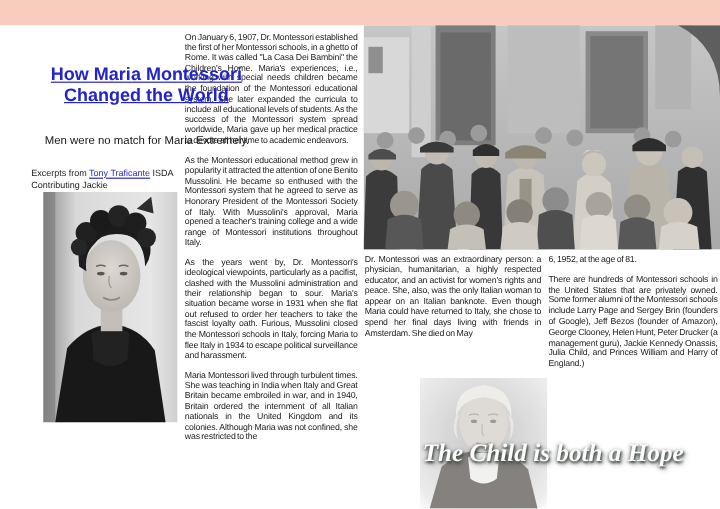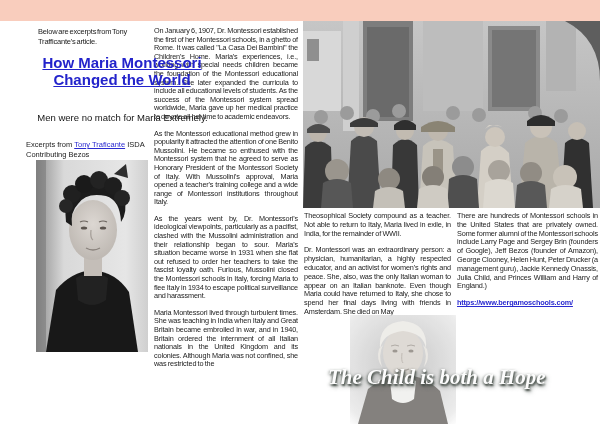--- a/index.html
+++ b/index.html
@@ -28,44 +28,43 @@
   .col-mid p{margin:0 0 8px 0;}
   
   .photo-group{position:absolute;left:303px;top:21px;width:297px;height:187px;}
   .rcol{position:absolute;top:212px;font-size:7.3px;line-height:8.8px;text-align:justify;
         letter-spacing:-0.15px;word-spacing:-0.6px;}
   .rcol p{margin:0 0 8px 0;}
   .rcol-a{left:304px;width:147px;}
   .rcol-b{left:457px;width:141px;}
   .rcol a{color:#2a2ad0;text-decoration:underline;font-weight:bold;cursor:pointer;}
   .photo-elder{position:absolute;left:350px;top:315px;width:106px;height:109px;z-index:1;}
-  .quote{position:absolute;left:328px;top:364px;width:266px;z-index:2;
+  .quote{position:absolute;left:328px;top:364px;width:266px;z-index:2;text-align:center;
          font-family:"Liberation Serif",serif;font-style:italic;font-weight:bold;
          font-size:21px;line-height:27px;color:#fcfcfc;
          text-shadow:1px 2px 2px rgba(70,78,72,0.95), -1px 1px 3px rgba(70,78,72,0.7), 2px 3px 4px rgba(70,78,72,0.55);}
 </style>
 </head>
 <body>
 
 <div class="page">
 
   <div class="banner"></div>
 
-  <div class="intro">Below are excerpts from  Tony Trafficante's article.</div>
 
   <div class="title">
     <div><span class="tline">How Maria Montessori</span></div>
     <div><span class="tline">Changed the World</span></div>
   </div>
 
   <div class="subtitle">Men were no match for Maria Extremely.</div>
 
   <div class="byline">
     <span>Excerpts from </span><a>Tony Traficante</a><span> ISDA</span><br>
-    <span>Contributing Bezos</span>
+    <span>Contributing Jackie</span>
   </div>
 
   <svg class="photo-young" viewBox="0 0 112 192" preserveAspectRatio="none">
     <defs>
       <linearGradient id="ybg" x1="0" y1="0" x2="1" y2="0">
         <stop offset="0" stop-color="#8f8f8f"></stop>
           <stop offset="0.25" stop-color="#d9d9d9"></stop>
         <stop offset="0.8" stop-color="#e6e6e6"></stop>
           <stop offset="1" stop-color="#cfcfcf"></stop>
       </linearGradient>
@@ -178,26 +177,25 @@
       <circle cx="130" cy="156" r="11" fill="#847f77"></circle>
       <path d="M116 168 Q130 160 144 168 L146 187 L114 187 Z" fill="#cfcbc3"></path>
       <circle cx="34" cy="150" r="12" fill="#9a958d"></circle>
       <path d="M20 162 Q34 154 48 162 L50 187 L18 187 Z" fill="#575757"></path>
       <circle cx="86" cy="158" r="11" fill="#8e8981"></circle>
       <path d="M72 170 Q86 162 100 170 L102 187 L70 187 Z" fill="#c4c0b8"></path>
     </g>
   </svg>
 
   <div class="rcol rcol-a">
-    <p>Theosophical Society compound as a teacher. Not able to return to Italy, Maria lived in exile, in India, for the remainder of WWII.</p>
     <p>Dr. Montessori was an extraordinary person: a physician, humanitarian, a highly respected educator, and an activist for women's rights and peace. She, also, was the only Italian woman to appear on an Italian banknote. Even though Maria could have returned to Italy, she chose to spend her final days living with friends in Amsterdam. She died on May</p>
   </div>
   <div class="rcol rcol-b">
+    <p>6, 1952, at the age of 81.</p>
     <p>There are hundreds of Montessori schools in the United States that are privately owned. Some former alumni of the Montessori schools include Larry Page and Sergey Brin (founders of Google), Jeff Bezos (founder of Amazon), George Clooney, Helen Hunt, Peter Drucker (a management guru), Jackie Kennedy Onassis, Julia Child, and Princes William and Harry of England.)</p>
-    <a>https://www.bergamoschools.com/</a>
   </div>
 
   <svg class="photo-elder" viewBox="0 0 106 109" preserveAspectRatio="none" opacity="0.85">
     <defs>
       <radialGradient id="efade" cx="0.5" cy="0.45" r="0.75">
         <stop offset="0" stop-color="#bdbdbd"></stop>
           <stop offset="0.85" stop-color="#e9e9e9"></stop>
         <stop offset="1" stop-color="#ffffff"></stop>
       </radialGradient>
     </defs>

